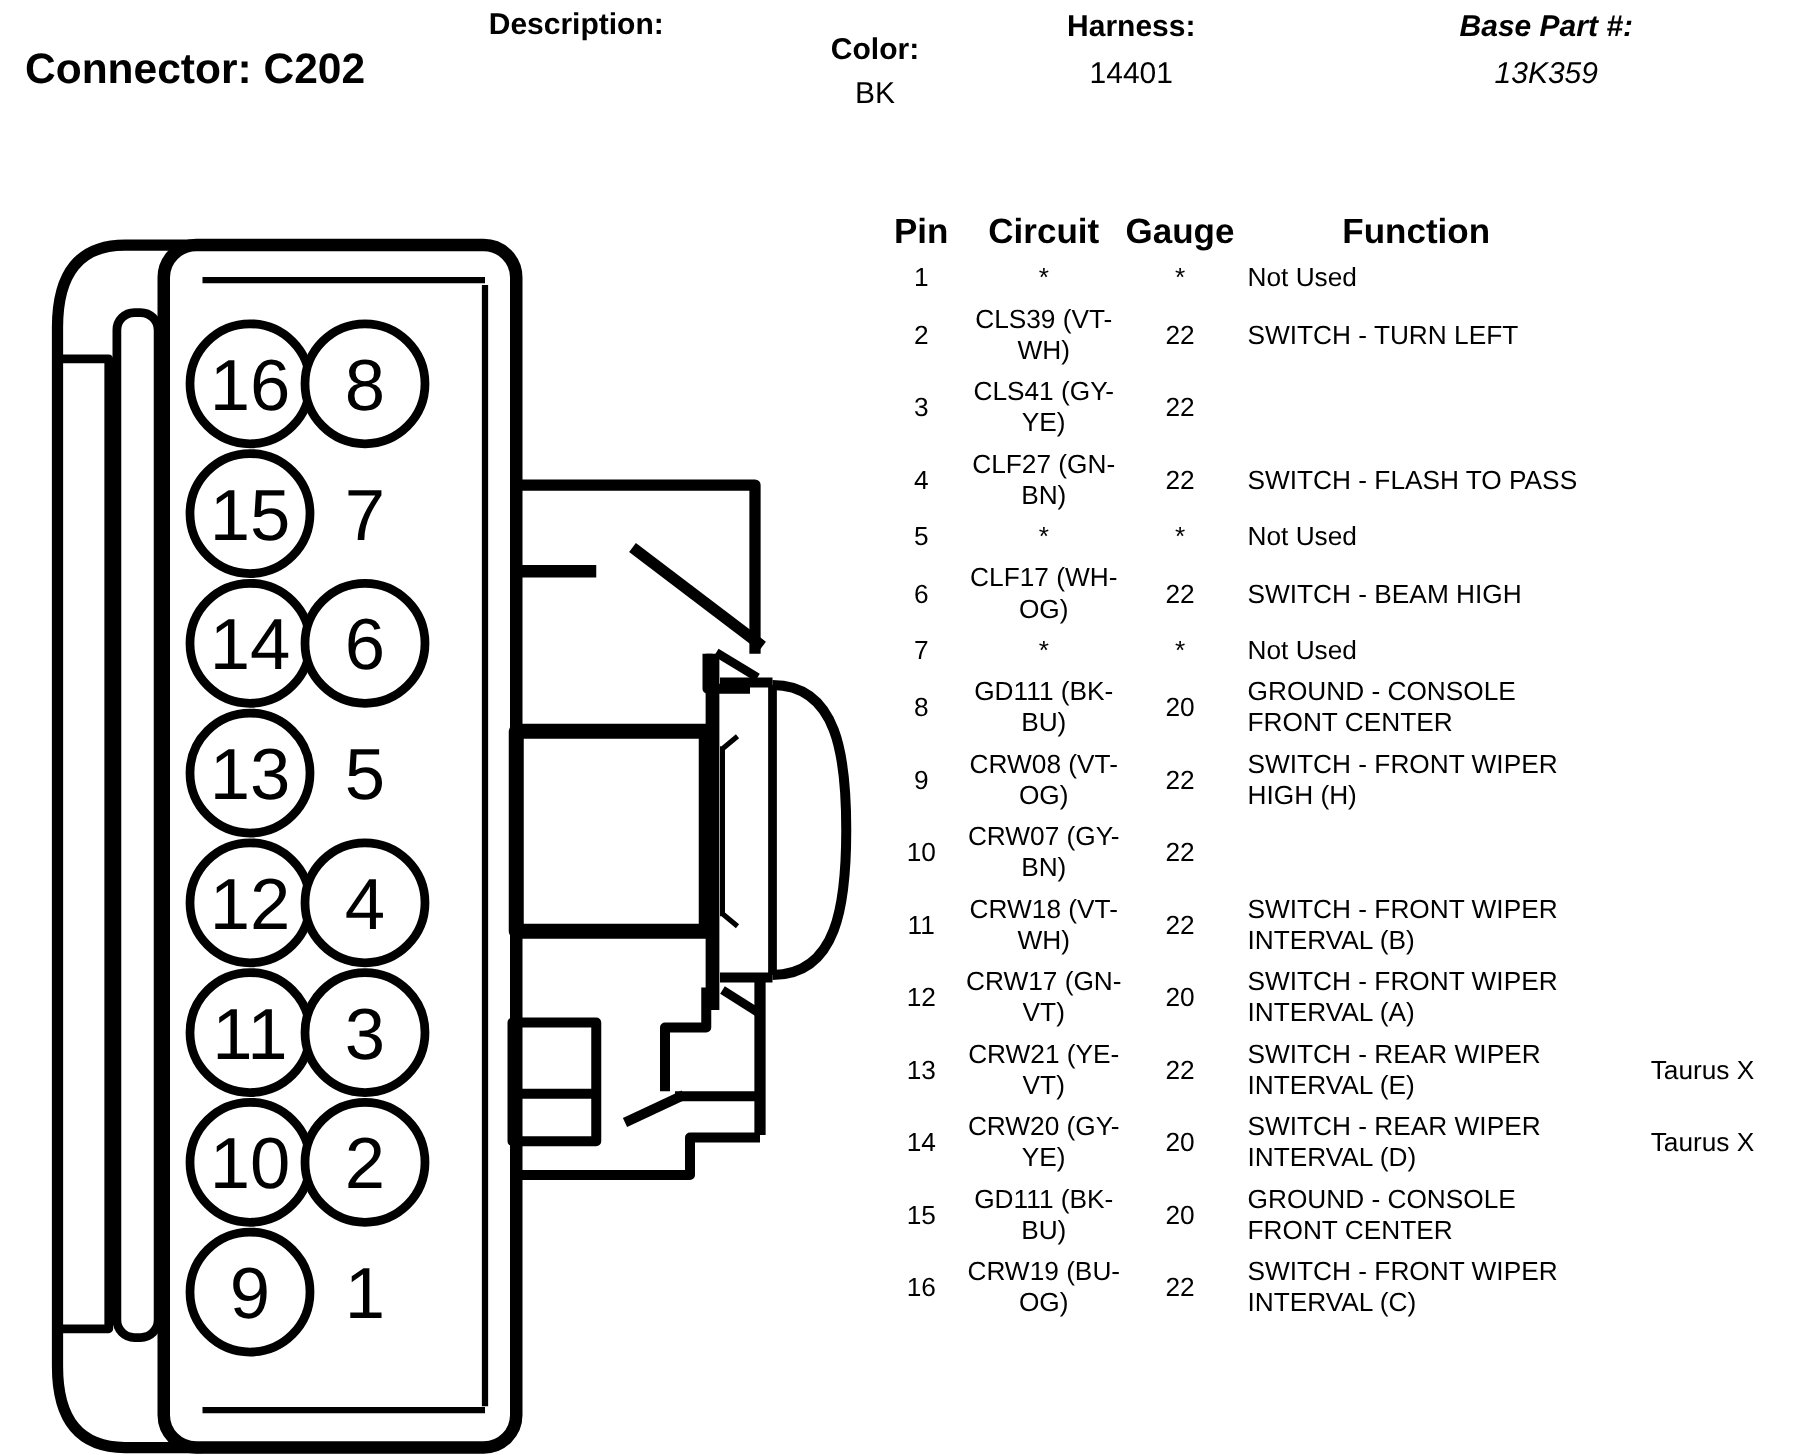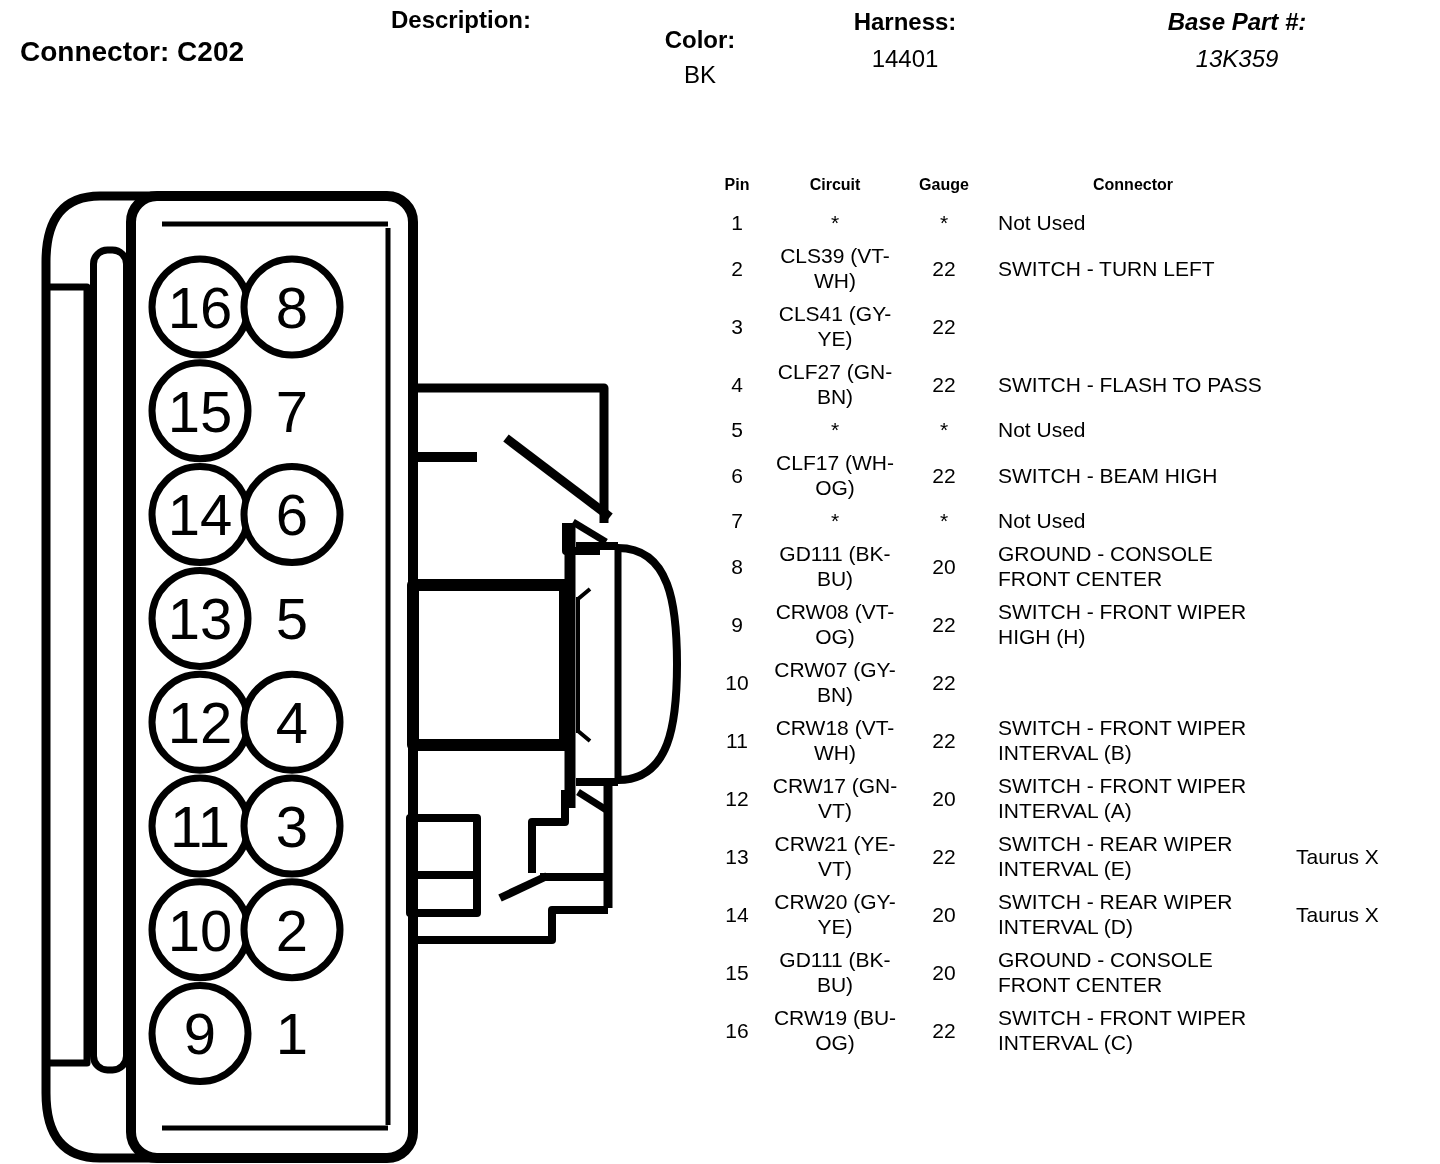--- a/index.html
+++ b/index.html
@@ -4,42 +4,42 @@
 <style>
   html,body{margin:0;padding:0;}
   body{
     width:1440px;height:1164px;position:relative;overflow:hidden;
     background:#ffffff;color:#000;
     font-family:"Liberation Sans", sans-serif;
   }
   .hdr-block{position:absolute;text-align:center;}
   .hdr-label{font-weight:bold;font-size:24px;line-height:28px;}
   .hdr-value{font-size:24px;line-height:30px;margin-top:8px;white-space:pre-line;}
-  #connector-title{position:absolute;left:20px;top:36px;font-size:28px;font-weight:bold;}
+  #connector-title{position:absolute;left:20px;top:36px;font-size:34px;font-weight:bold;}
   #hdr-description{left:349px;width:224px;top:6px;}
   #hdr-color{left:646px;width:108px;top:26px;}
   #hdr-color .hdr-value{margin-top:6px;}
   #hdr-harness{left:818px;width:174px;top:8px;}
   #hdr-basepart{left:1133px;width:208px;top:8px;font-style:italic;}
 
   #connector-svg{position:absolute;left:0px;top:165px;}
   #connector-svg path, #connector-svg rect{fill:none;stroke:#000;stroke-linejoin:round;}
   .pin-num{font-family:"Liberation Sans", sans-serif;font-size:58px;fill:#000;}
 
   #pinout-table{position:absolute;left:704px;top:170px;width:724px;}
   .t-head{display:grid;grid-template-columns:66px 130px 88px 290px 150px;
-    font-weight:bold;font-size:16px;line-height:30px;margin-bottom:6px;}
+    font-weight:bold;font-size:28px;line-height:30px;margin-bottom:6px;}
   .t-head > div{text-align:center;}
   .t-row{display:grid;grid-template-columns:66px 130px 88px 290px 150px;
     font-size:21px;line-height:25px;align-items:center;padding:4px 0;}
   .c-pin{text-align:center;}
   .c-circuit{text-align:center;white-space:pre-line;}
   .c-gauge{text-align:center;}
   .c-func{text-align:left;padding-left:10px;white-space:pre-line;}
-  .c-qual{text-align:left;padding-left:18px;}
+  .c-qual{text-align:center;padding-left:18px;}
 </style>
 </head>
 <body>
 
 <div id="connector-title">Connector: C202</div>
 
 <div class="hdr-block" id="hdr-description">
   <div class="hdr-label">Description:</div>
 </div>
 
@@ -124,21 +124,21 @@
       <text x="200" y="868.6" text-anchor="middle" dy="0.36em" class="pin-num">9</text>
       <text x="292" y="868.6" text-anchor="middle" dy="0.36em" class="pin-num">1</text>
     </g>
 </svg>
 
 <div id="pinout-table">
   <div class="t-head">
     <div>Pin</div>
     <div>Circuit</div>
     <div>Gauge</div>
-    <div>Connector</div>
+    <div>Function</div>
   </div>
   <div>
 
       <div class="t-row">
         <div class="c-pin">1</div>
         <div class="c-circuit">*</div>
         <div class="c-gauge">*</div>
         <div class="c-func">Not Used</div>
         <div class="c-qual"></div>
       </div>

